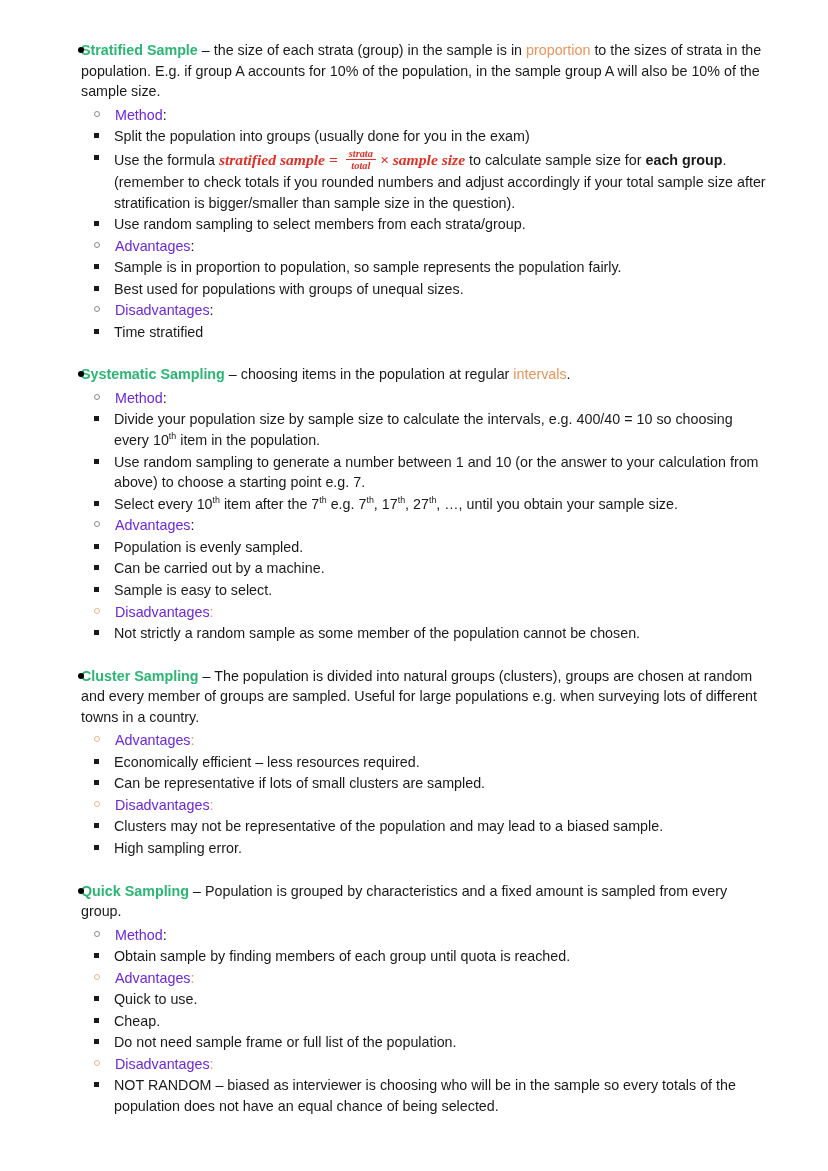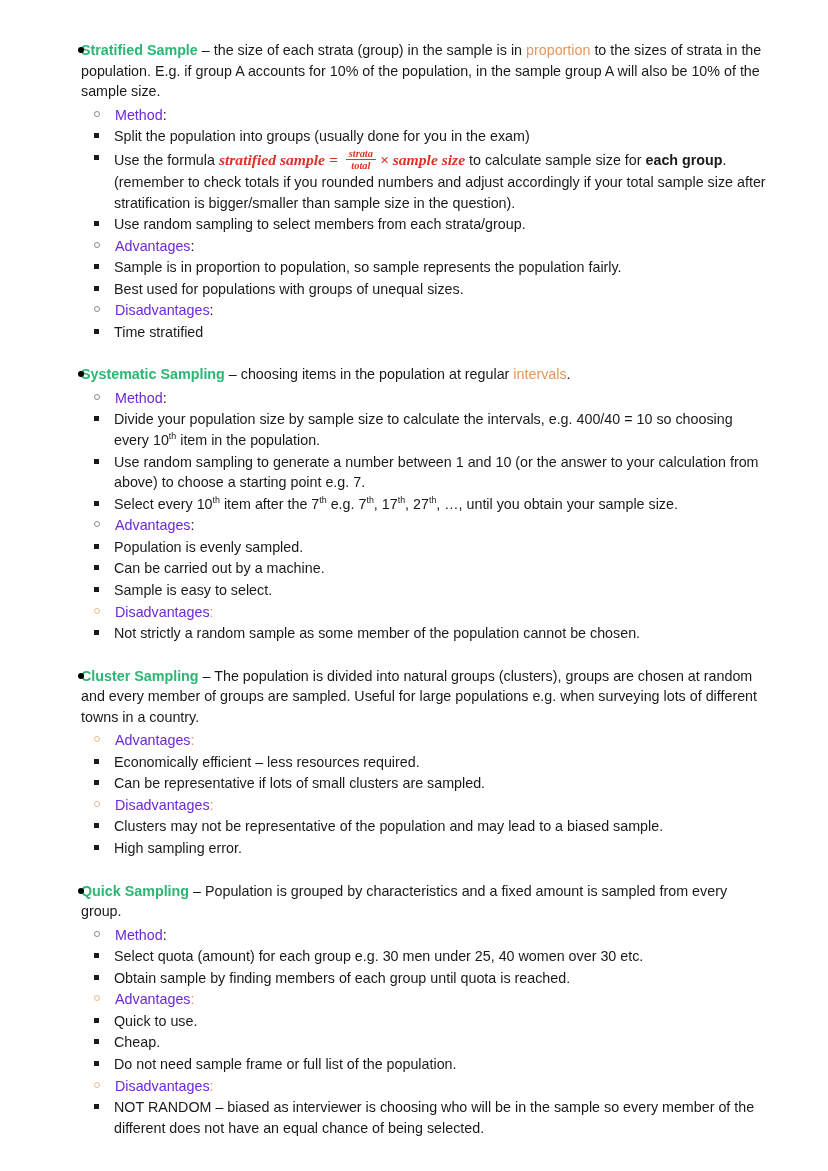--- a/index.html
+++ b/index.html
@@ -213,29 +213,29 @@
           </ul>
         </ul>
       </li>
       <li class="topic">
         <span class="disc-bullet"></span>
         <p class="topic-para"><span class="g">Quick Sampling</span><span> – </span><span>Population is grouped by characteristics and a fixed amount is sampled from every group.</span></p>
         <ul class="lvl2">
           <li class="sub"><span class="circ-bullet"></span><span class="sub-label">Method</span><span class="sub-colon">:</span></li>
           <ul class="lvl3">
             <li class="item"><span class="sq-bullet"></span></li>
-            <li class="item"><span class="sq-bullet"></span><span>Select quota (amount) for each group e.g. 30 men under 25, 40 women over 30 etc.</span></li>
+            <li class="item"><span class="sq-bullet"></span></li>
             <li class="item"><span class="sq-bullet"></span><span>Obtain sample by finding members of each group until quota is reached.</span></li>
           </ul>
           <li class="sub faint"><span class="circ-bullet"></span><span class="sub-label">Advantages</span><span class="sub-colon">:</span></li>
           <ul class="lvl3">
             <li class="item"><span class="sq-bullet"></span><span>Quick to use.</span></li>
             <li class="item"><span class="sq-bullet"></span><span>Cheap.</span></li>
             <li class="item"><span class="sq-bullet"></span><span>Do not need sample frame or full list of the population.</span></li>
           </ul>
           <li class="sub faint"><span class="circ-bullet"></span><span class="sub-label">Disadvantages</span><span class="sub-colon">:</span></li>
           <ul class="lvl3">
-            <li class="item"><span class="sq-bullet"></span><span>NOT RANDOM – biased as interviewer is choosing who will be in the sample so every member of the different does not have an equal chance of being selected.</span></li>
+            <li class="item"><span class="sq-bullet"></span><span>NOT RANDOM – biased as interviewer is choosing who will be in the sample so every totals of the population does not have an equal chance of being selected.</span></li>
           </ul>
         </ul>
       </li>
     </ul>
 </div>
 
 </body></html>

